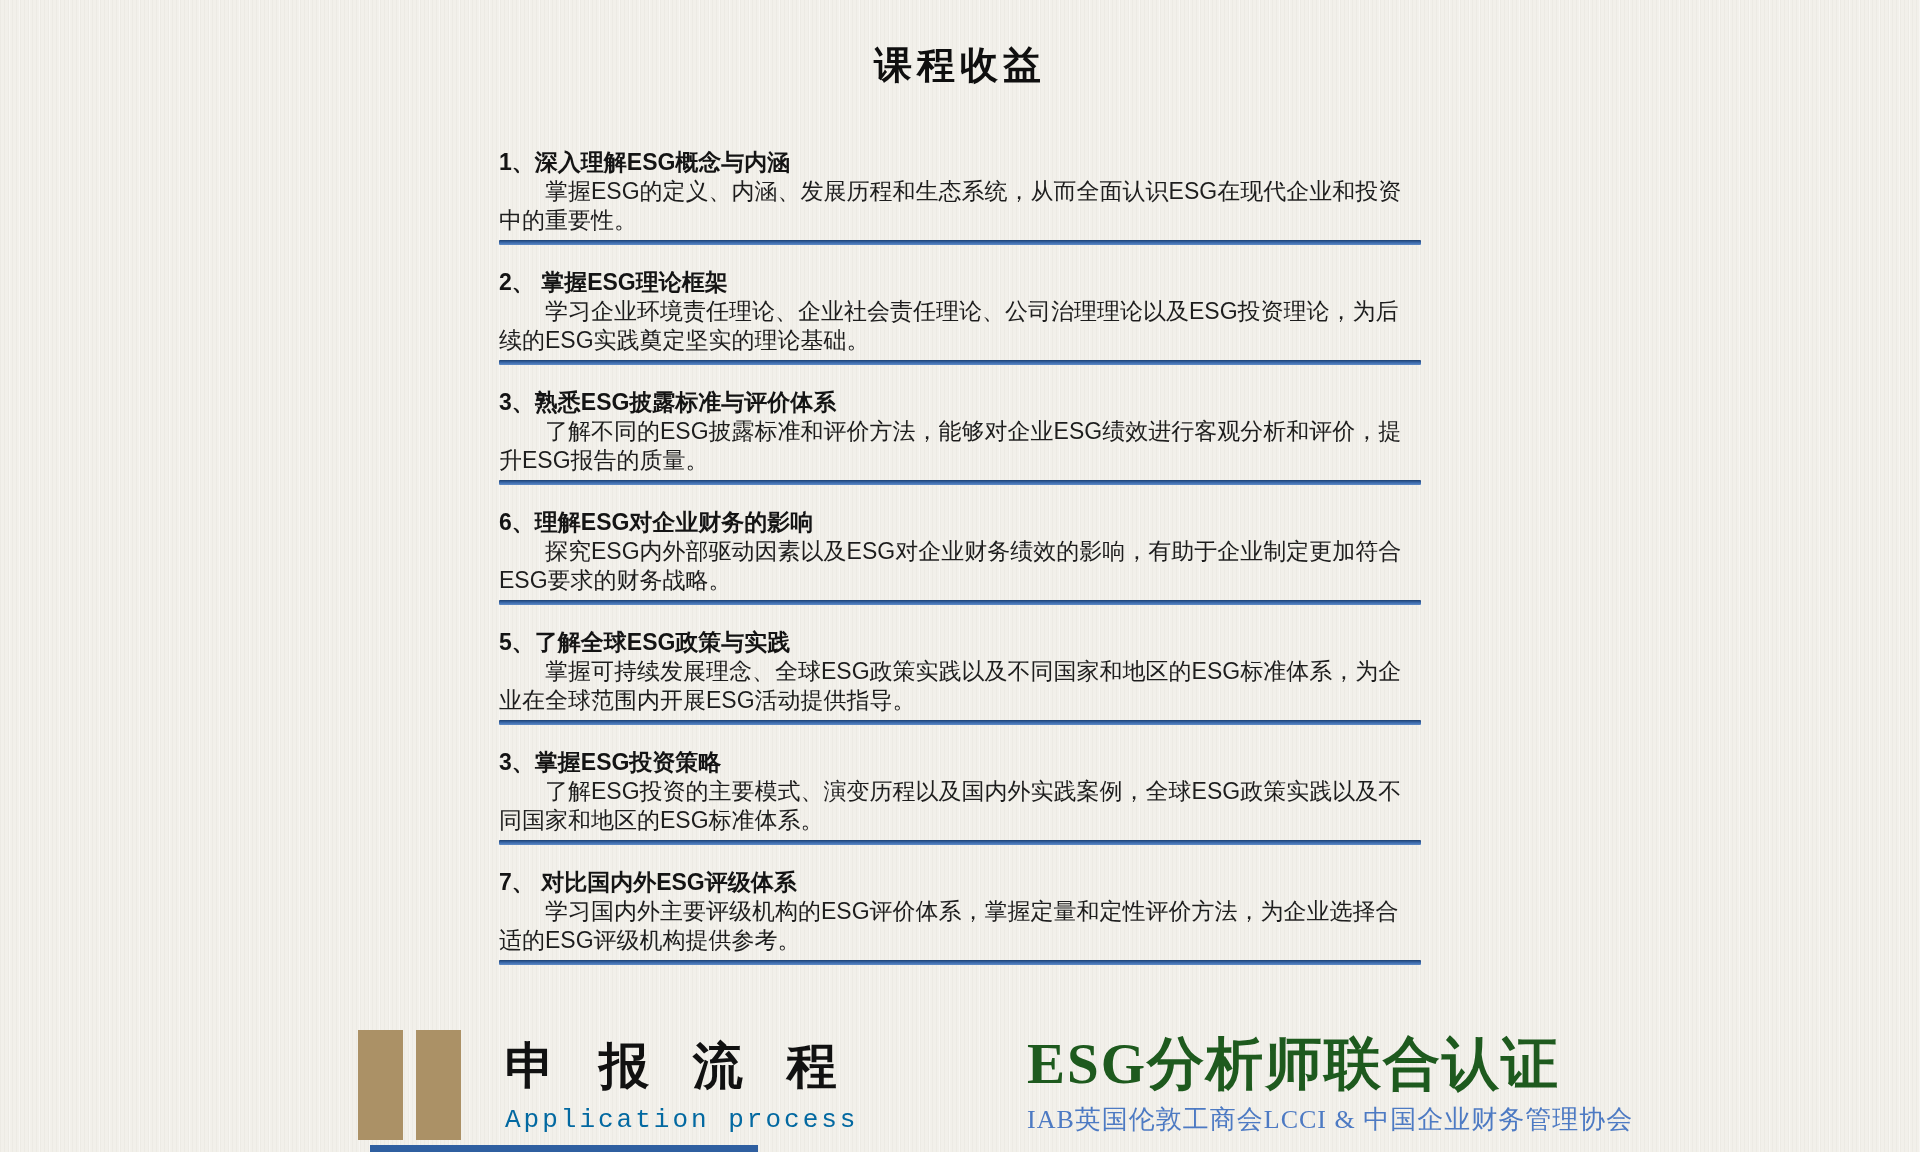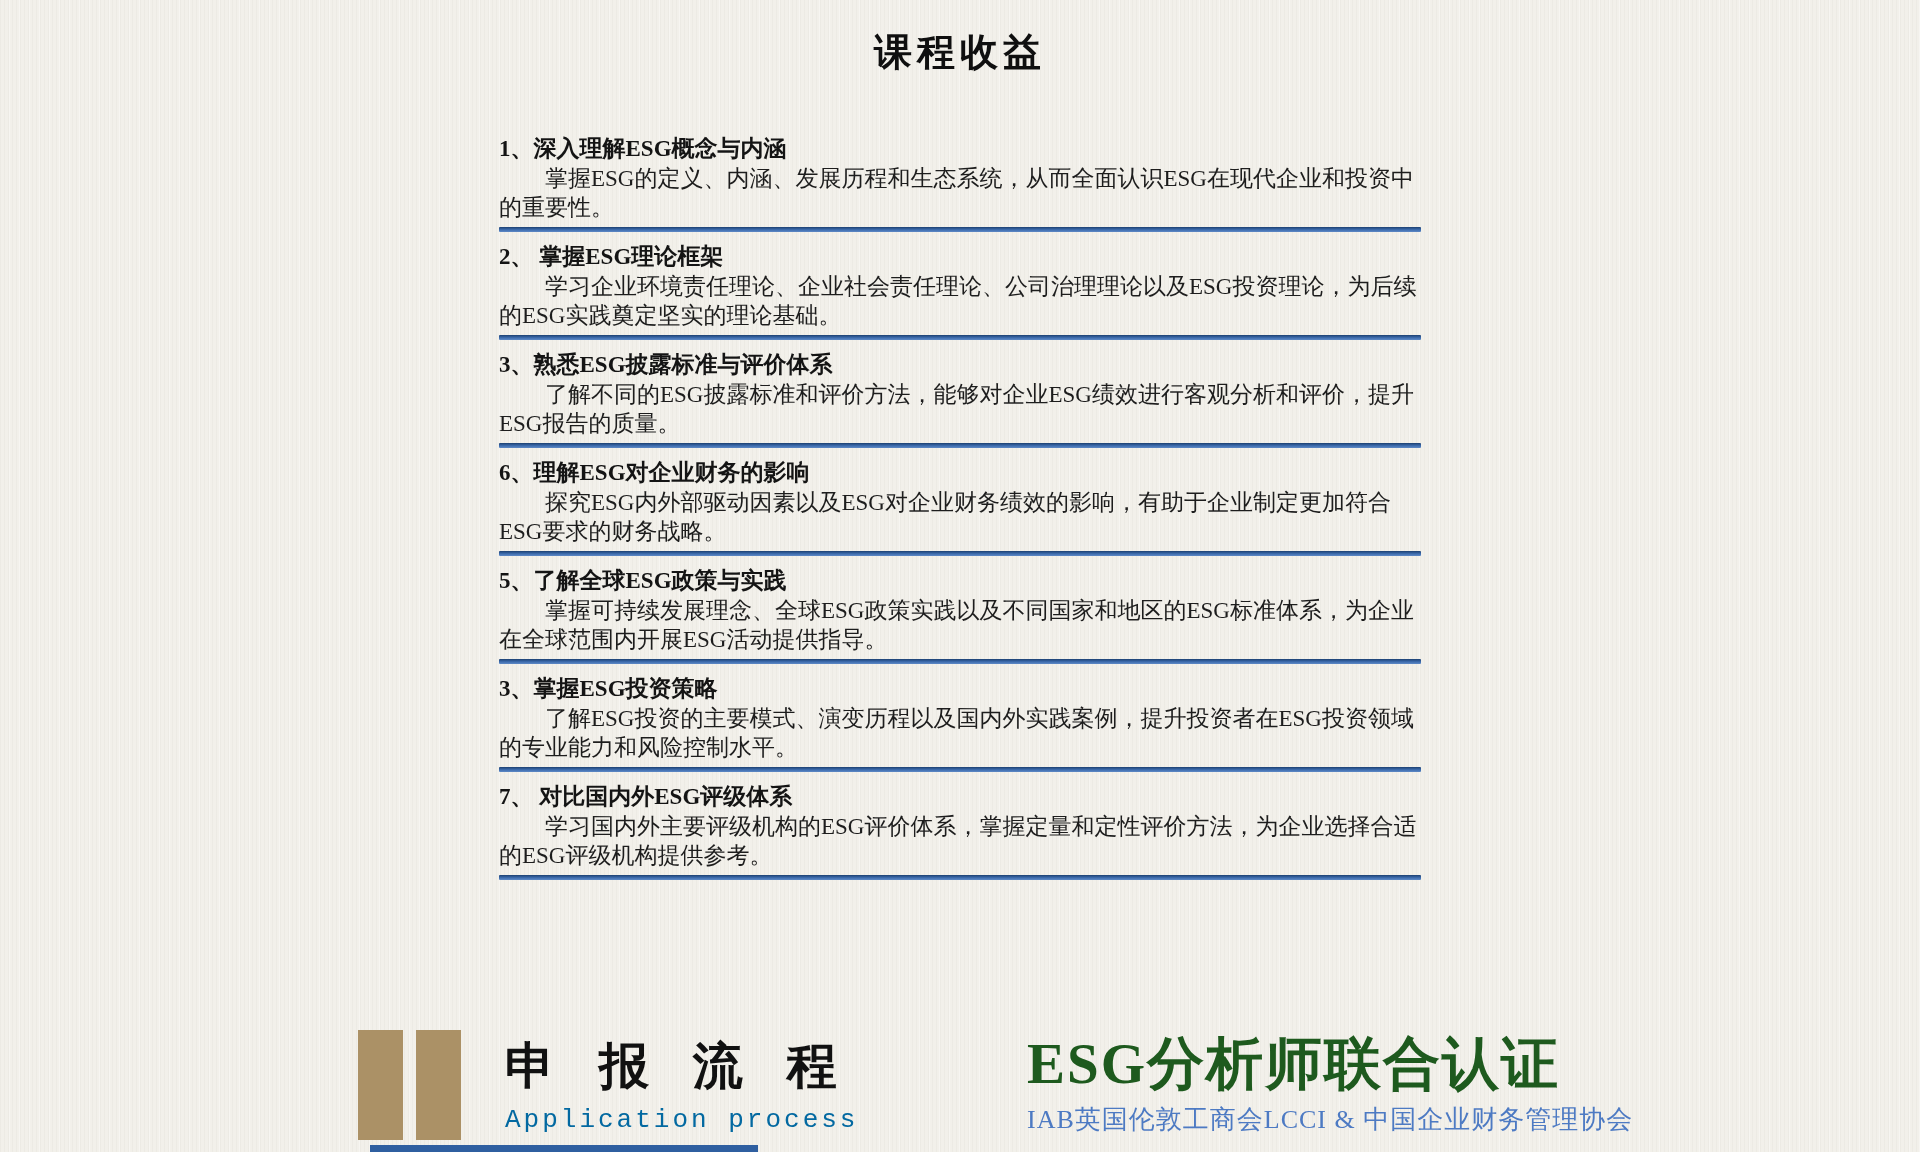--- a/index.html
+++ b/index.html
@@ -7,25 +7,25 @@
     width:1920px;height:1152px;position:relative;overflow:hidden;
     background-color:#f2f0ea;
     background-image:
       repeating-linear-gradient(90deg, rgba(120,115,100,0.045) 0px, rgba(120,115,100,0.045) 1px, transparent 1px, transparent 4px),
       repeating-linear-gradient(90deg, transparent 0px, transparent 9px, rgba(255,255,255,0.35) 9px, rgba(255,255,255,0.35) 10px);
     font-family:"Liberation Sans", sans-serif;
     color:#1b1b1b;
     -webkit-font-smoothing:antialiased;
   }
   .page-title{
-    margin:3px;padding-top:24px;text-align:center;
+    margin:16px;padding-top:24px;text-align:center;
     font-size:38px;font-weight:700;letter-spacing:5px;color:#0f0f0f;
   }
   .content{width:922px;margin:56px auto 0;}
-  .item{margin-bottom:10px;font-family:Liberation Serif, serif;}
+  .item{margin-bottom:22px;}
   .item h3{margin:0;font-size:23px;line-height:30px;font-weight:700;color:#141414;}
   .item p{margin:0;font-size:23px;line-height:29px;text-indent:2em;color:#1d1d1d;}
   .divider{
     height:5px;margin-top:5px;border-radius:1px;
     background:linear-gradient(180deg, #1c4071 0%, #3d6cae 55%, #5f8ac6 100%);
   }
   .footer{position:absolute;left:0;top:1026px;width:1920px;height:126px;}
   .footer-left{position:absolute;left:358px;top:4px;display:flex;align-items:center;}
   .gold-blocks{display:flex;}
   .gold-block{width:45px;height:110px;background:var(--gold,#ab9166);}
@@ -74,21 +74,21 @@
   </section>
 
   <section class="item">
     <h3>5、了解全球ESG政策与实践</h3>
     <p>掌握可持续发展理念、全球ESG政策实践以及不同国家和地区的ESG标准体系，为企业在全球范围内开展ESG活动提供指导。</p>
     <div class="divider"></div>
   </section>
 
   <section class="item">
     <h3>3、掌握ESG投资策略</h3>
-    <p>了解ESG投资的主要模式、演变历程以及国内外实践案例，提升投资者在ESG投资领域的专业能力和风险控制水平。</p>
+    <p>了解ESG投资的主要模式、演变历程以及国内外实践案例，全球ESG政策实践以及不同国家和地区的ESG标准体系。</p>
     <div class="divider"></div>
   </section>
 
   <section class="item">
     <h3>7、 对比国内外ESG评级体系</h3>
     <p>学习国内外主要评级机构的ESG评价体系，掌握定量和定性评价方法，为企业选择合适的ESG评级机构提供参考。</p>
     <div class="divider"></div>
   </section>
 
 </div>

